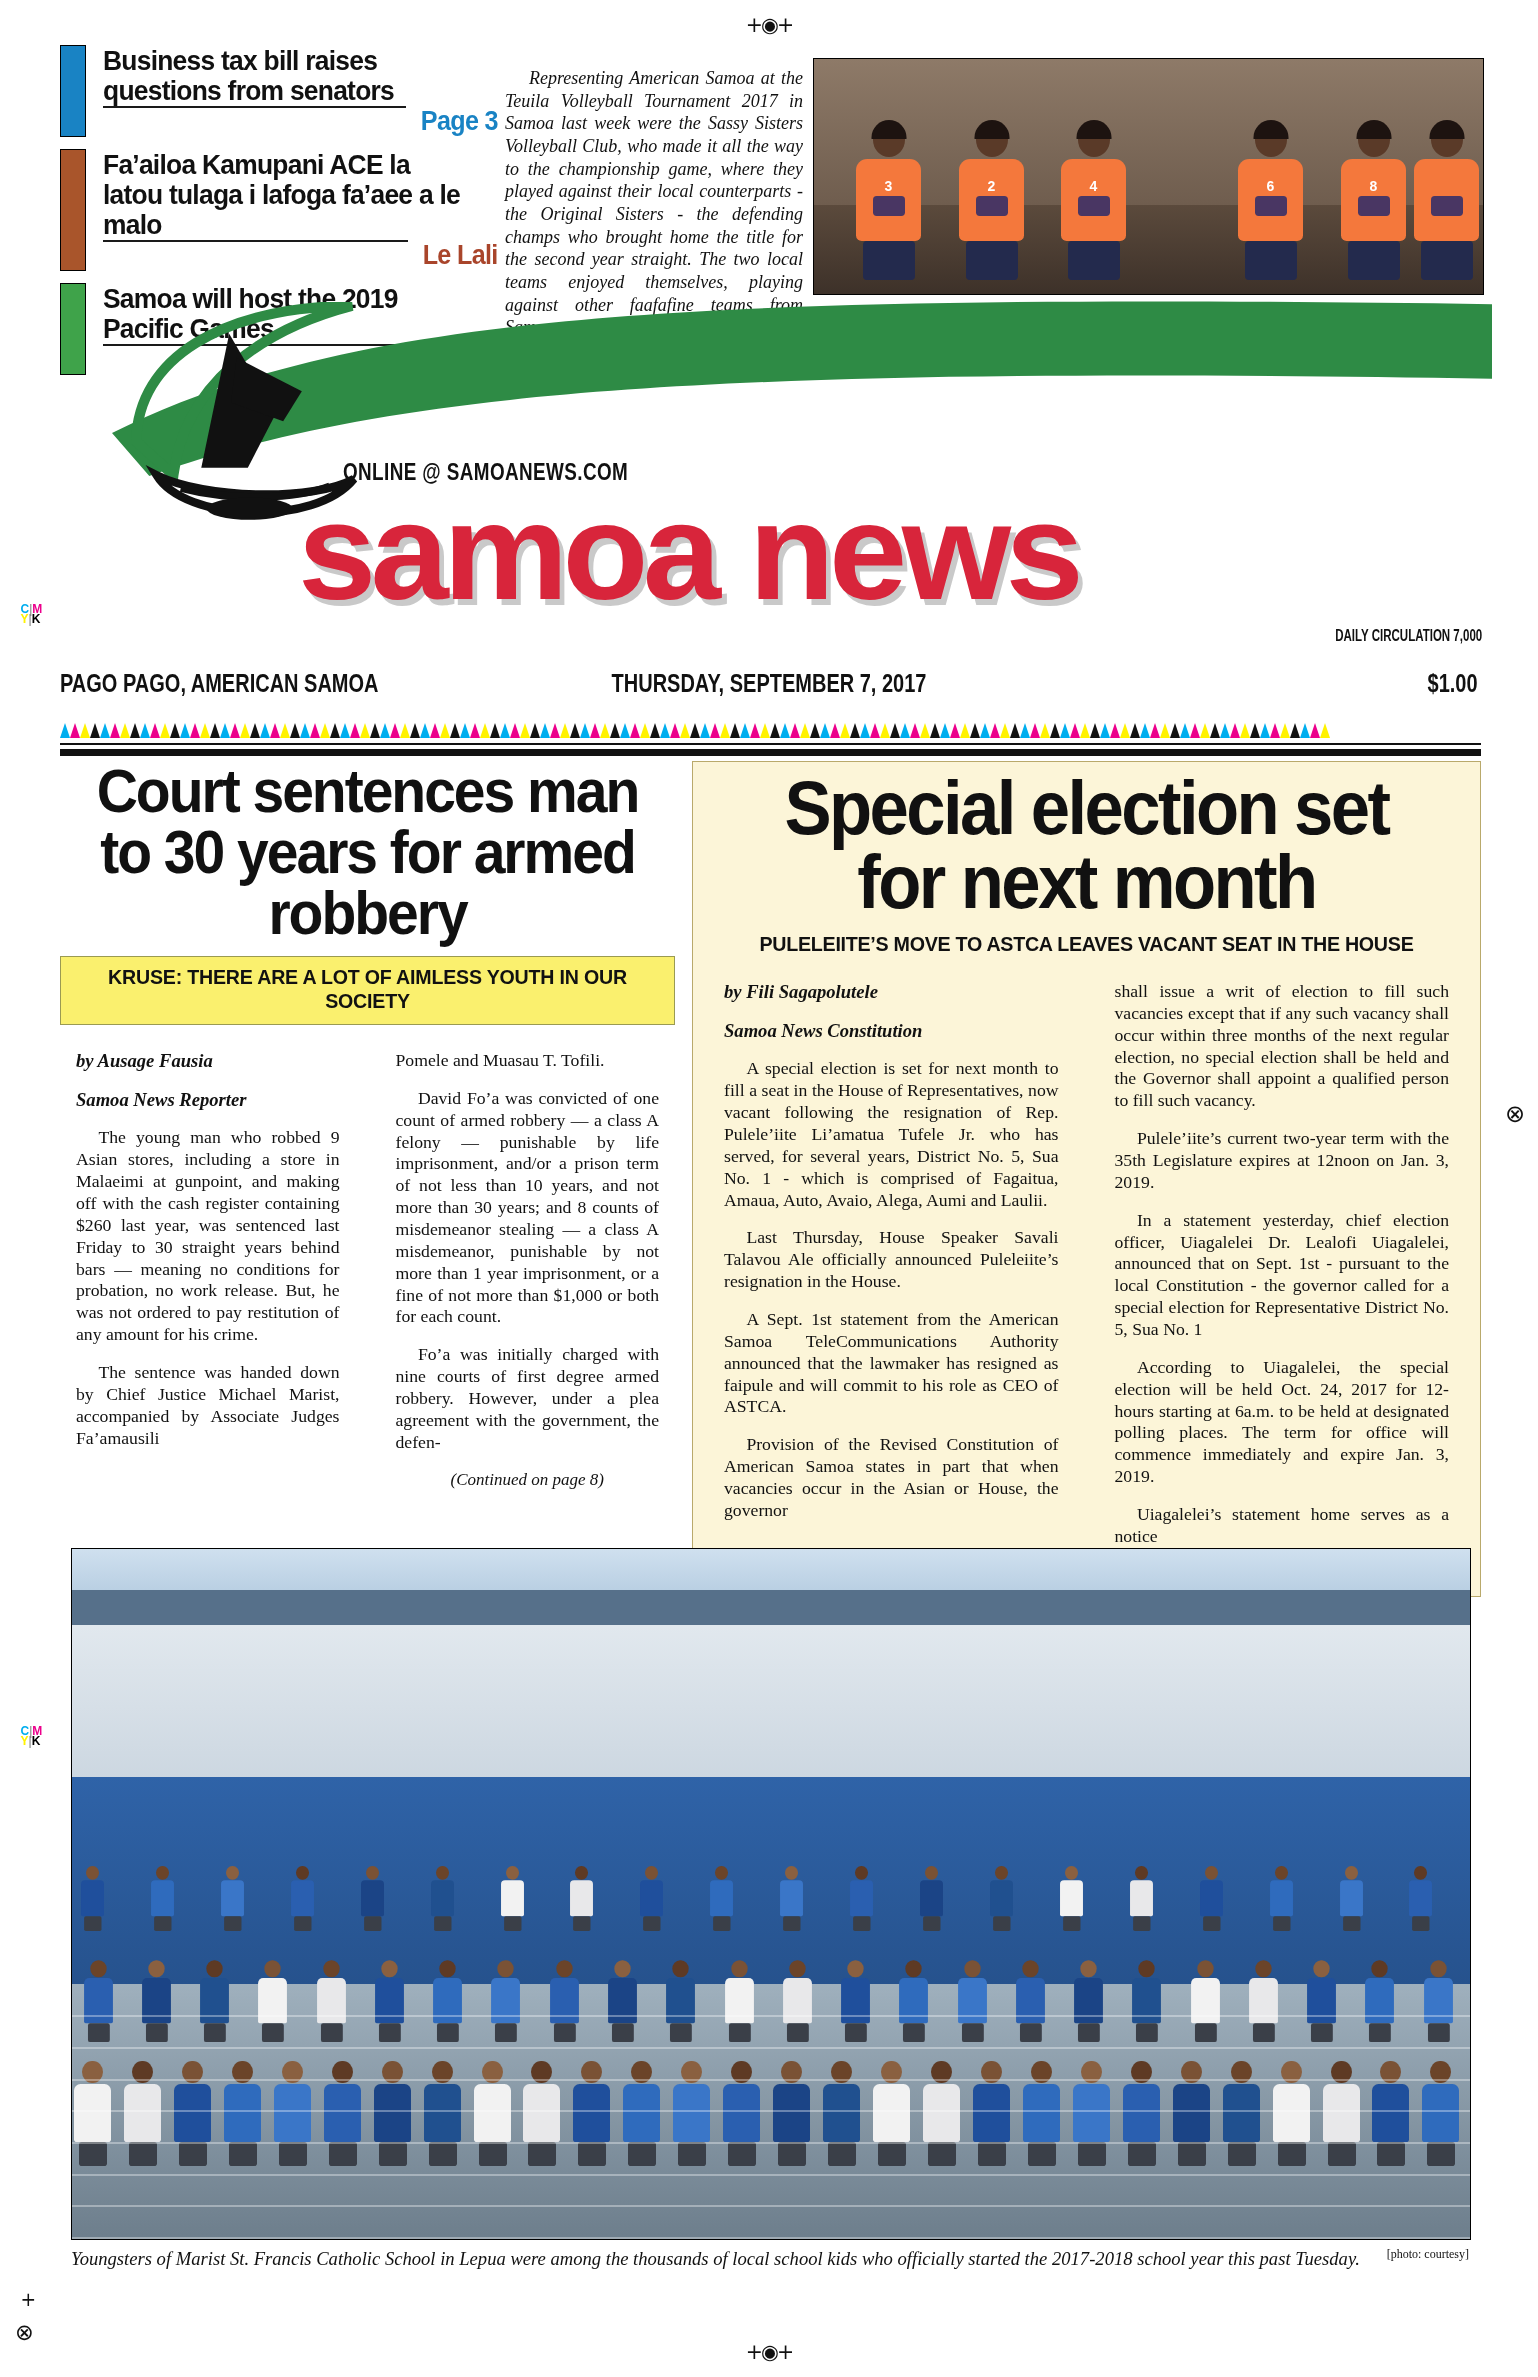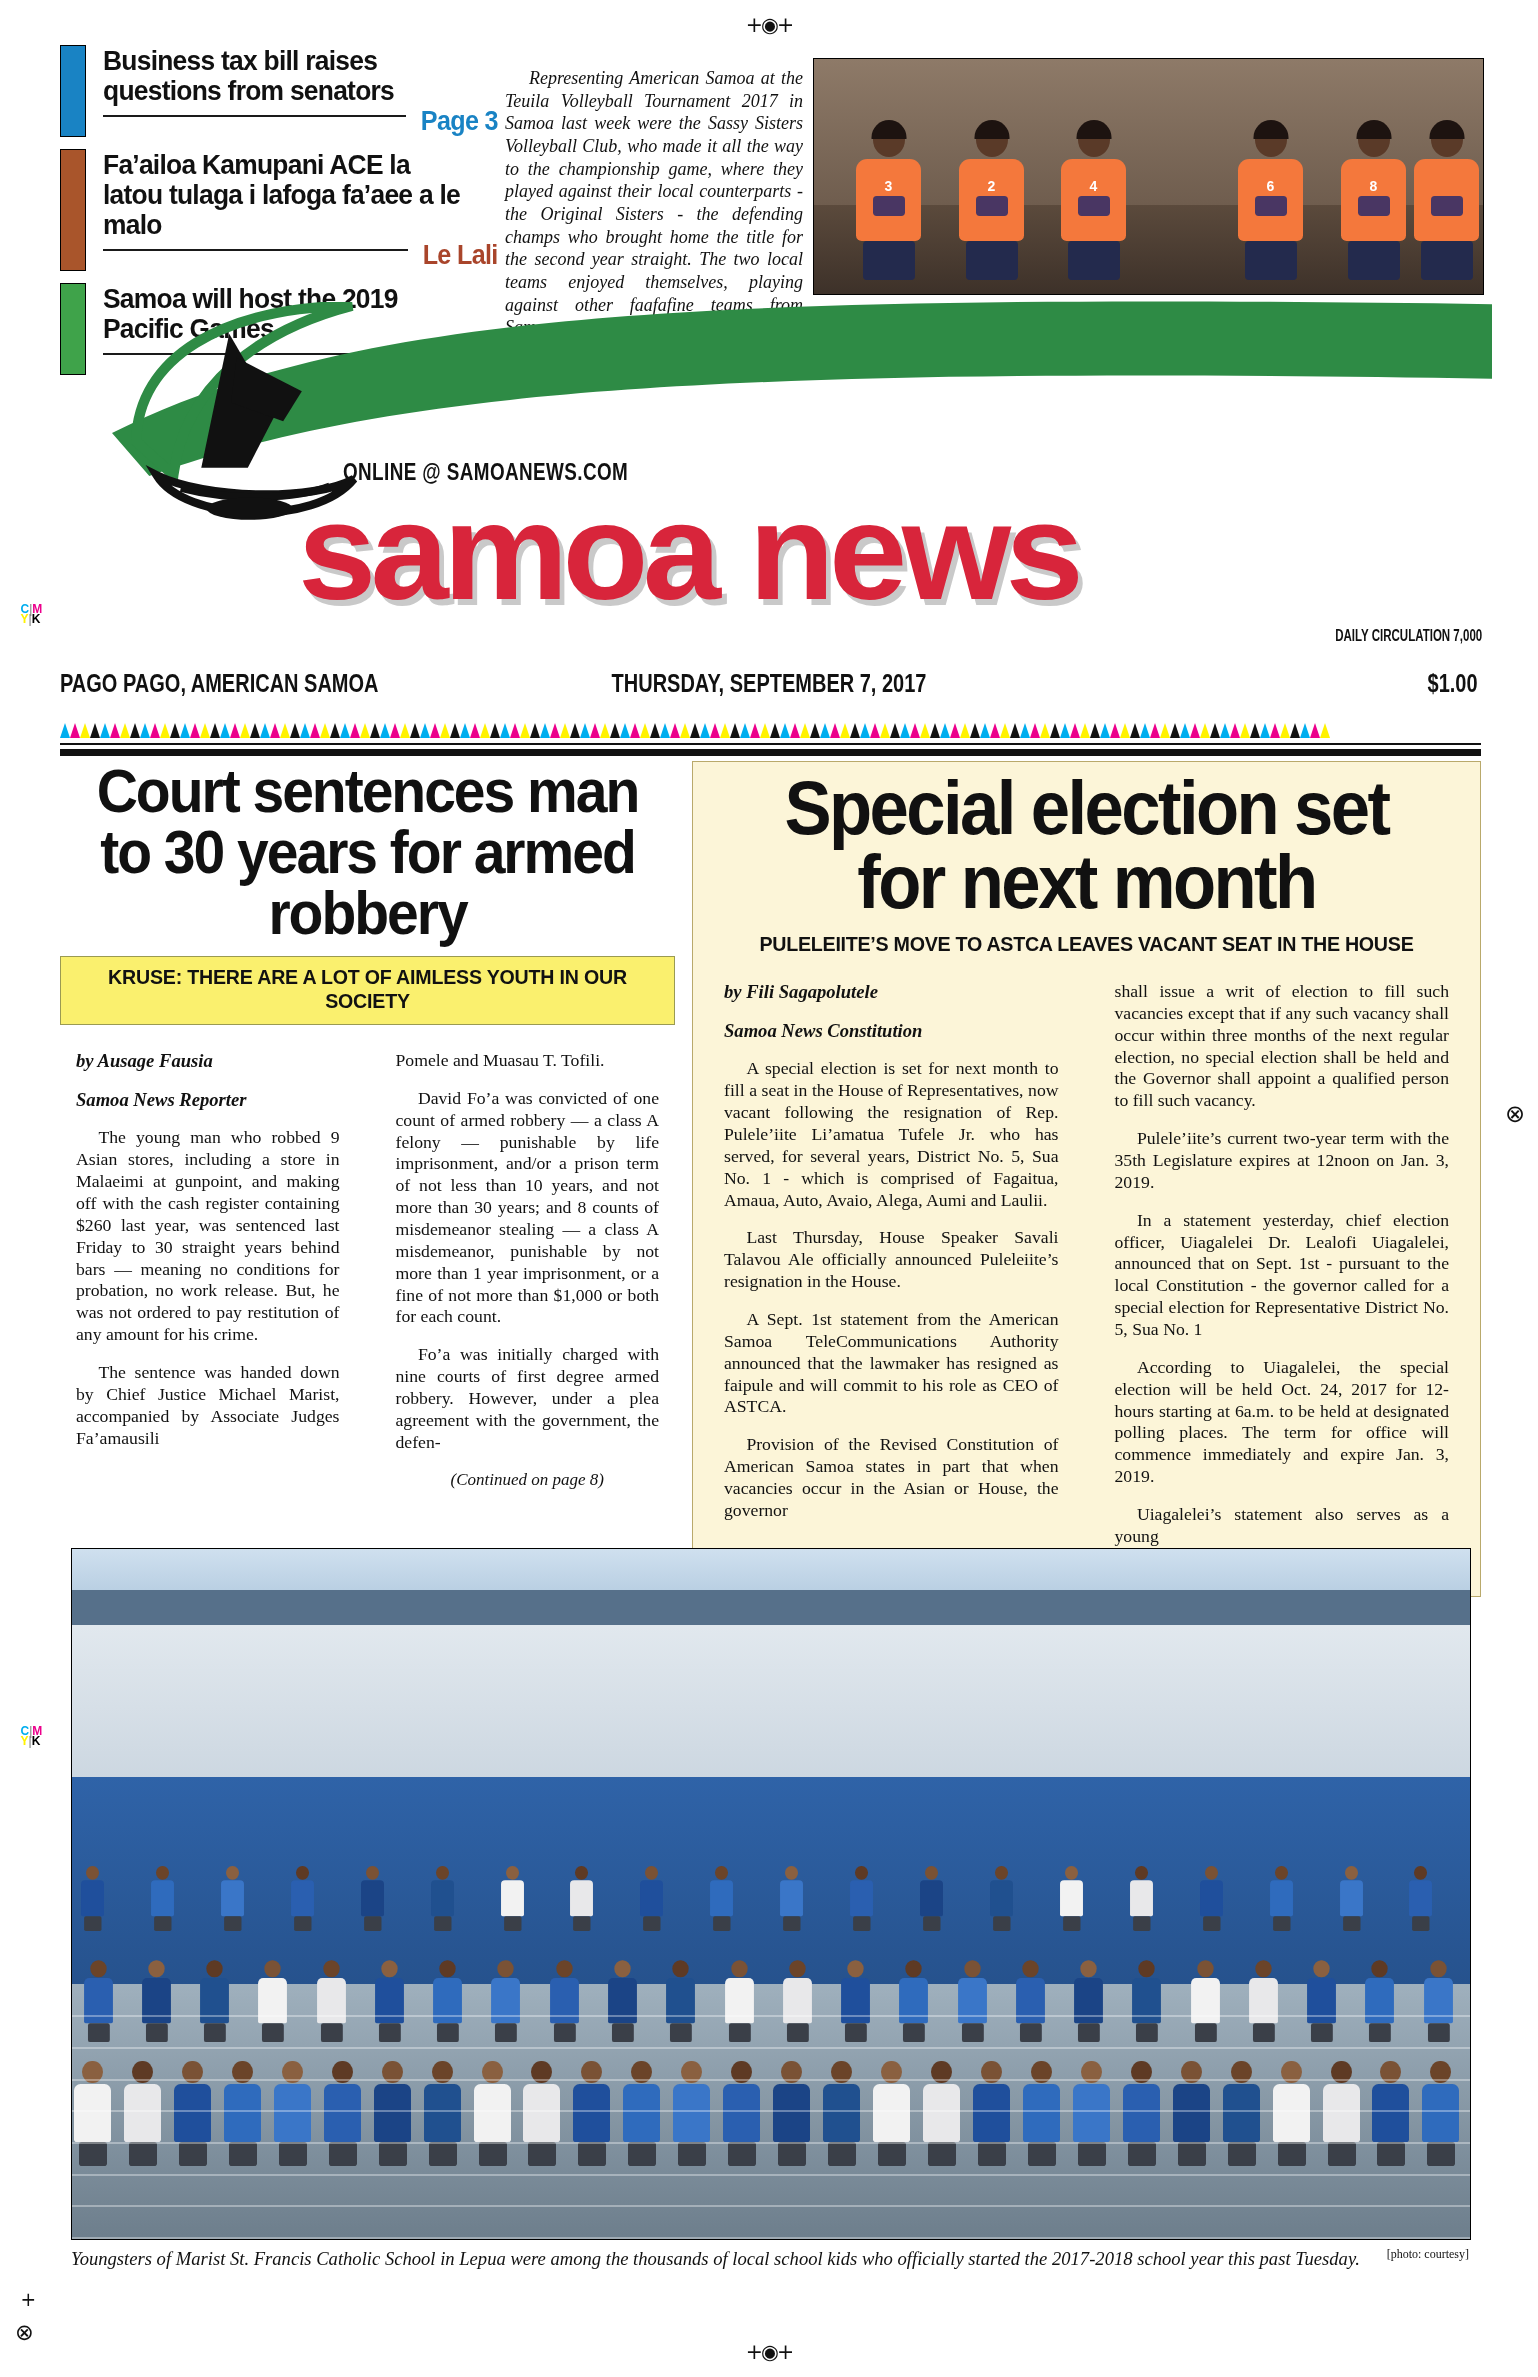--- a/index.html
+++ b/index.html
@@ -20,21 +20,21 @@
 
   
   .teasers{position:absolute;left:60px;top:45px;width:438px;}
   .teaser{display:flex;align-items:stretch;margin-bottom:12px;}
   .tbar{width:24px;flex:0 0 24px;margin-right:17px;border:0.9px solid #000;}
   .tbar.blue{background:#1983C4;}
   .tbar.brown{background:#A9552B;}
   .tbar.green{background:#3FA34A;}
   .tbody{flex:1;}
   .thead{font-family:"Liberation Sans",sans-serif;font-weight:700;font-size:28.4px;line-height:1.06;letter-spacing:-0.8px;color:#111;transform:scaleX(0.93);transform-origin:left center;}
-  .trule{display:flex;align-items:center;gap:9.3px;margin-top:0.9px;}
+  .trule{display:flex;align-items:flex-start;gap:9.3px;margin-top:0.9px;}
   .trule .line{flex:1;border-bottom:2.4px solid #1a1a1a;margin-bottom:12px;}
   .tsec{font-family:"Liberation Sans",sans-serif;font-weight:700;font-size:27px;letter-spacing:-0.7px;transform:scaleX(0.93);transform-origin:right bottom;white-space:nowrap;}
   .tsec.blue{color:#1983C4;}
   .tsec.brown{color:#A9452B;}
   .tsec.green{color:#2E9B43;}
 
   
   .topcap{position:absolute;left:505px;top:67px;width:298px;font-size:18px;line-height:1.26;font-style:italic;font-family:"Liberation Serif",serif;text-align:justify;color:#111;}
   .topcap .ind{text-indent:24px;display:block;}
   .credit{display:block;text-align:right;font-style:normal;font-size:13px;font-family:"Liberation Serif",serif;margin-top:1.9px;}
@@ -415,21 +415,21 @@
           <p>A special election is set for next month to fill a seat in the House of Representatives, now vacant following the resignation of Rep. Pulele’iite Li’amatua Tufele Jr. who has served, for several years, District No. 5, Sua No. 1 - which is comprised of Fagaitua, Amaua, Auto, Avaio, Alega, Aumi and Laulii.</p>
           <p>Last Thursday, House Speaker Savali Talavou Ale officially announced Puleleiite’s resignation in the House.</p>
           <p>A Sept. 1st statement from the American Samoa TeleCommunications Authority announced that the lawmaker has resigned as faipule and will commit to his role as CEO of ASTCA.</p>
           <p>Provision of the Revised Constitution of American Samoa states in part that when vacancies occur in the Asian or House, the governor</p>
         </div>
         <div class="col">
           <p class="noind">shall issue a writ of election to fill such vacancies except that if any such vacancy shall occur within three months of the next regular election, no special election shall be held and the Governor shall appoint a qualified person to fill such vacancy.</p>
           <p>Pulele’iite’s current two-year term with the 35th Legislature expires at 12noon on Jan. 3, 2019.</p>
           <p>In a statement yesterday, chief election officer, Uiagalelei Dr. Lealofi Uiagalelei, announced that on Sept. 1st - pursuant to the local Constitution - the governor called for a special election for Representative District No. 5, Sua No. 1</p>
           <p>According to Uiagalelei, the special election will be held Oct. 24, 2017 for 12-hours starting at 6a.m. to be held at designated polling places. The term for office will commence immediately and expire Jan. 3, 2019.</p>
-          <p>Uiagalelei’s statement also serves as a young</p>
+          <p>Uiagalelei’s statement home serves as a notice</p>
           <span class="contd">(Continued on page 7)</span>
         </div>
       </div>
     </div>
   </div>
 
   <div class="botphoto" id="botphoto">
     <div class="bp-sky"></div>
     <div class="bp-bldg"></div>
     <div class="bp-roof"></div>

